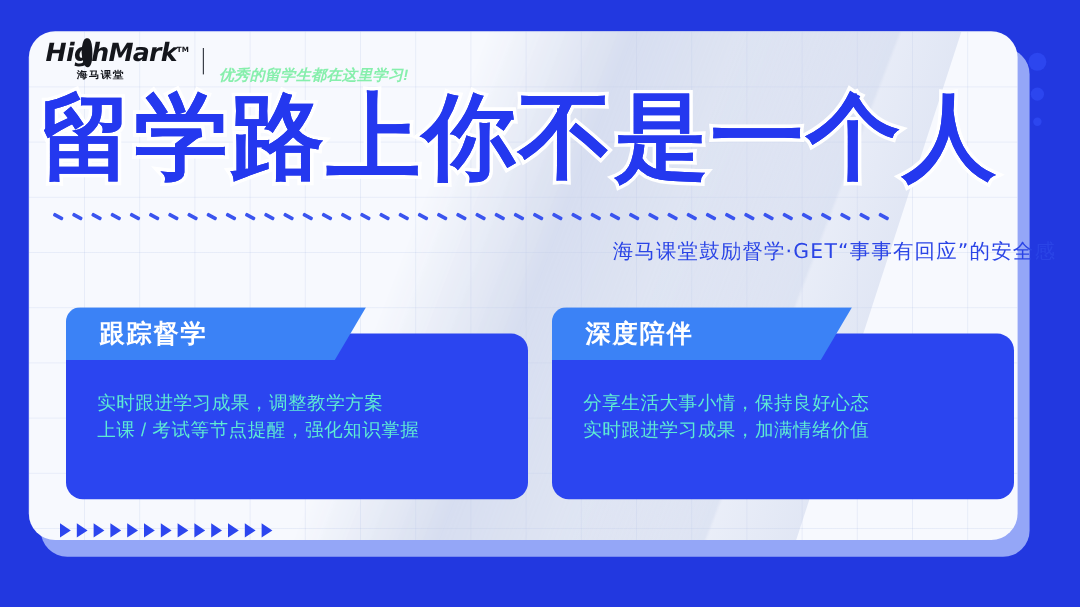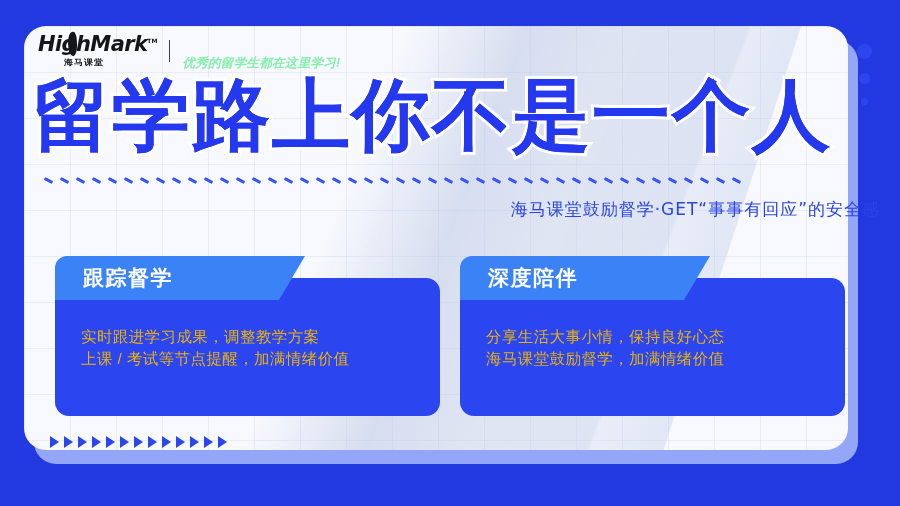--- a/index.html
+++ b/index.html
@@ -103,21 +103,21 @@
     background:#2b45f0;border-radius:14px;
   }
   .card-tab{
     position:absolute;left:0;top:0;height:44px;min-width:178px;padding:0 44px 0 28px;
     background:#3b82f6;display:flex;align-items:center;
     border-radius:12px 0 0 0;
     clip-path:polygon(0 0, 100% 0, calc(100% - 26px) 100%, 0 100%);
   }
   .card-tab-label{color:#ffffff;font-size:21px;font-weight:bold;letter-spacing:1.5px;white-space:nowrap;}
   .card-lines{position:absolute;left:26px;top:70px;width:345px;}
-  .card-line{color:#eab308;font-size:15.5px;line-height:22px;letter-spacing:.4px;white-space:nowrap;}
+  .card-line{color:#5eead4;font-size:15.5px;line-height:22px;letter-spacing:.4px;white-space:nowrap;}
 
   
   .arrows{position:absolute;left:50px;top:436px;display:flex;gap:5px;align-items:center;}
   .arrow{
     width:0;height:0;border-left:9px solid #2c46ef;
     border-top:6px solid transparent;border-bottom:6px solid transparent;
   }
 
   
   .dots{position:absolute;right:28px;top:44px;display:flex;flex-direction:column;align-items:center;gap:14px;}
@@ -205,32 +205,32 @@
 
   <div class="cards">
 
     <div class="card">
       <div class="card-body"></div>
       <div class="card-tab">
         <span class="card-tab-label">跟踪督学</span>
       </div>
       <div class="card-lines">
         <div class="card-line">实时跟进学习成果，调整教学方案</div>
-        <div class="card-line">上课 / 考试等节点提醒，加满情绪价值</div>
+        <div class="card-line">上课 / 考试等节点提醒，强化知识掌握</div>
       </div>
     </div>
 
     <div class="card">
       <div class="card-body"></div>
       <div class="card-tab">
         <span class="card-tab-label">深度陪伴</span>
       </div>
       <div class="card-lines">
         <div class="card-line">分享生活大事小情，保持良好心态</div>
-        <div class="card-line">海马课堂鼓励督学，加满情绪价值</div>
+        <div class="card-line">实时跟进学习成果，加满情绪价值</div>
       </div>
     </div>
 
   </div>
 
   <div class="arrows">
       <span class="arrow"></span>
       <span class="arrow"></span>
       <span class="arrow"></span>
       <span class="arrow"></span>

